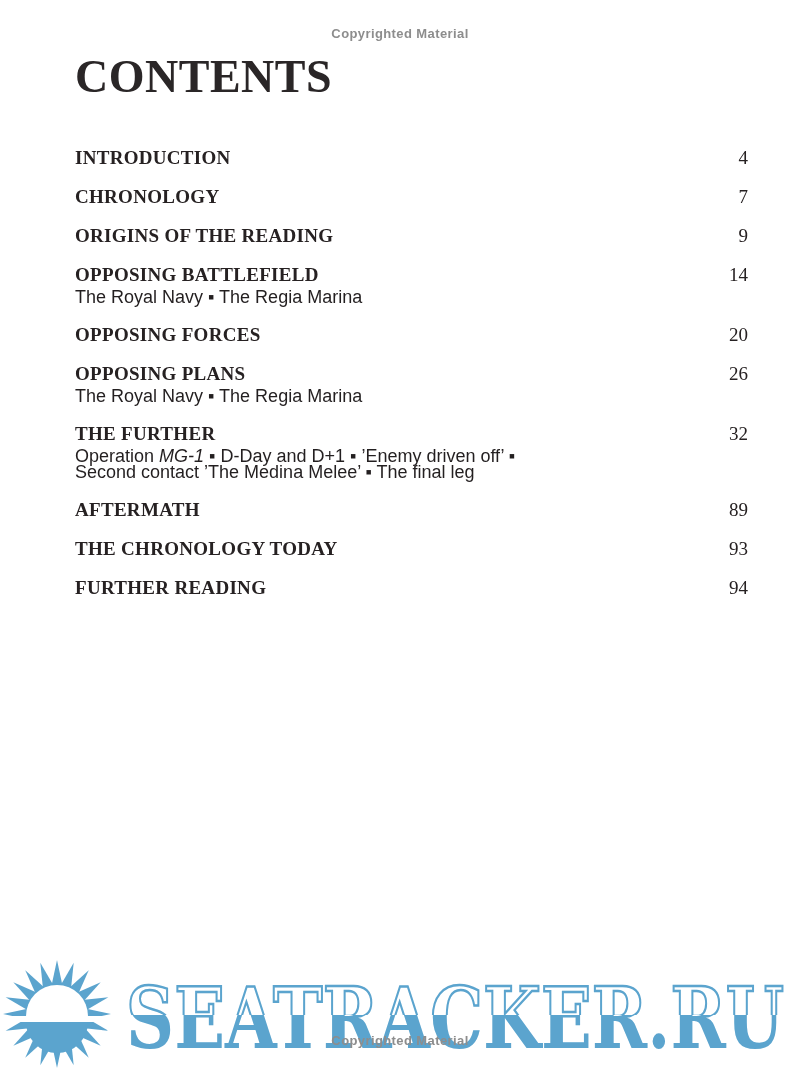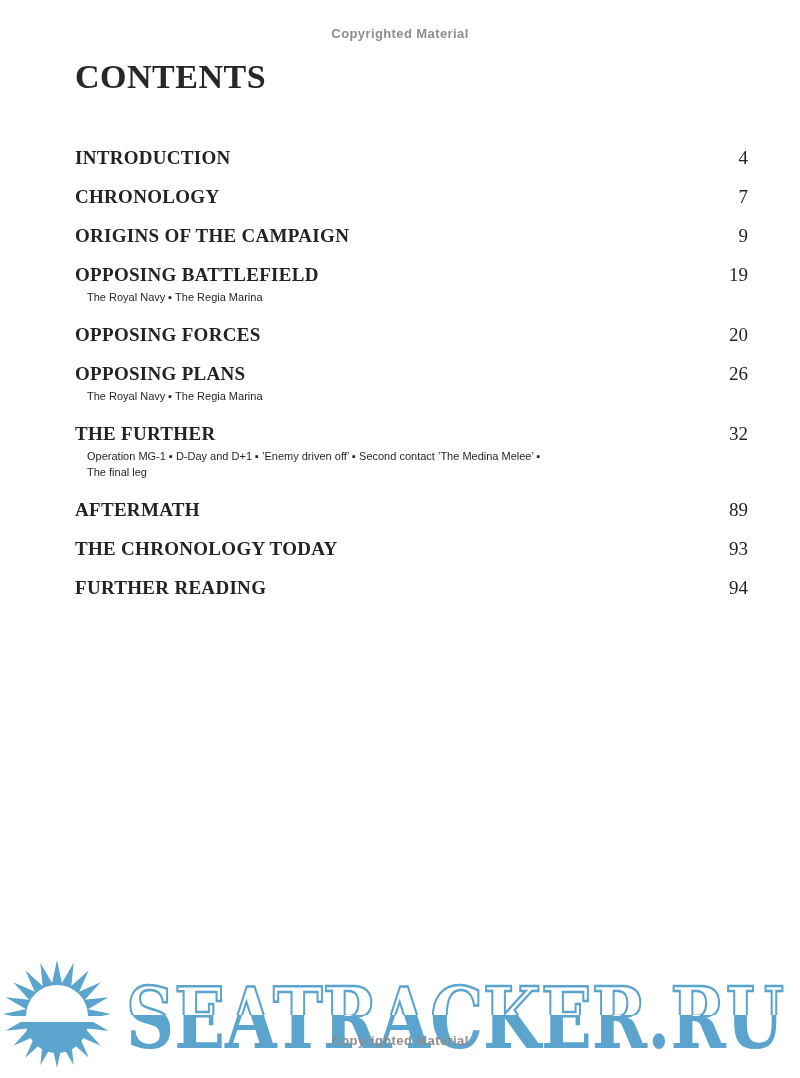--- a/index.html
+++ b/index.html
@@ -18,21 +18,21 @@
     font-family: "Liberation Sans", sans-serif;
     font-size: 13px;
     line-height: 16px;
     font-weight: 700;
     letter-spacing: 0.4px;
     color: #8d8d8d;
   }
   .contents-title {
     margin: 8px 0 0 75px;
     font-family: "Liberation Serif", serif;
-    font-size: 34px;
+    font-size: 46px;
     line-height: 54px;
     font-weight: 700;
     letter-spacing: 0.5px;
     color: #2a2627;
   }
   .toc {
     list-style: none;
     margin: 44px 52px 0 75px; 
   }
   .toc-entry { margin-bottom: 20px; }
@@ -50,29 +50,29 @@
     color: #262122;
   }
   .toc-entry-page {
     font-family: "Liberation Serif", serif;
     font-size: 19px;
     line-height: 19px;
     font-weight: 400;
     color: #262122;
   }
   .toc-subtitle {
-    margin: 5px 0 9px 12px;
+    margin: 5px 0 9px 0;
     max-width: 470px;
     font-family: "Liberation Sans", sans-serif;
-    font-size: 11px;
+    font-size: 18px;
     line-height: 16px;
     font-weight: 400;
     color: #231f20;
   }
-  .toc-subtitle .italic { }
+  .toc-subtitle .italic { font-style: italic; }
   .watermark {
     position: absolute;
     left: 0;
     top: 948px;
     width: 800px;
     height: 130px;
     z-index: 1;
   }
   .copyright-bottom {
     position: absolute;
@@ -109,29 +109,29 @@
 
     <li class="toc-entry">
       <div class="toc-entry-row">
         <span class="toc-entry-title">CHRONOLOGY</span>
         <span class="toc-entry-page">7</span>
       </div>
     </li>
 
     <li class="toc-entry">
       <div class="toc-entry-row">
-        <span class="toc-entry-title">ORIGINS OF THE CAMPAIGN</span>
+        <span class="toc-entry-title">ORIGINS OF THE READING</span>
         <span class="toc-entry-page">9</span>
       </div>
     </li>
 
     <li class="toc-entry">
       <div class="toc-entry-row">
         <span class="toc-entry-title">OPPOSING BATTLEFIELD</span>
-        <span class="toc-entry-page">19</span>
+        <span class="toc-entry-page">14</span>
       </div>
       <div class="toc-subtitle">The Royal Navy ▪ The Regia Marina</div>
     </li>
 
     <li class="toc-entry">
       <div class="toc-entry-row">
         <span class="toc-entry-title">OPPOSING FORCES</span>
         <span class="toc-entry-page">20</span>
       </div>
     </li>

